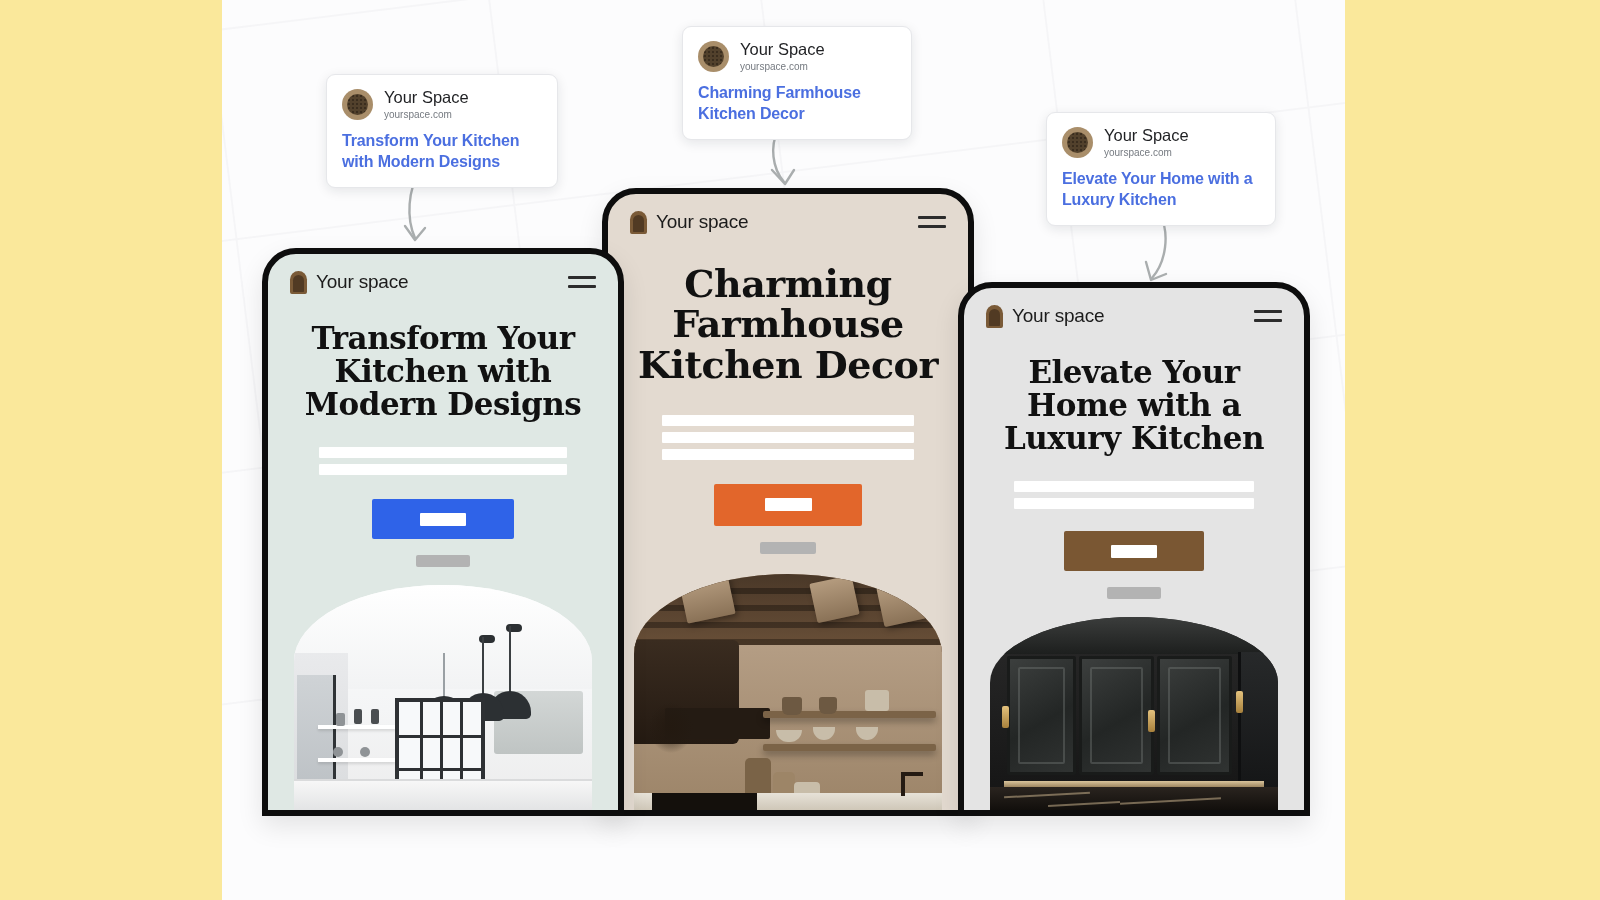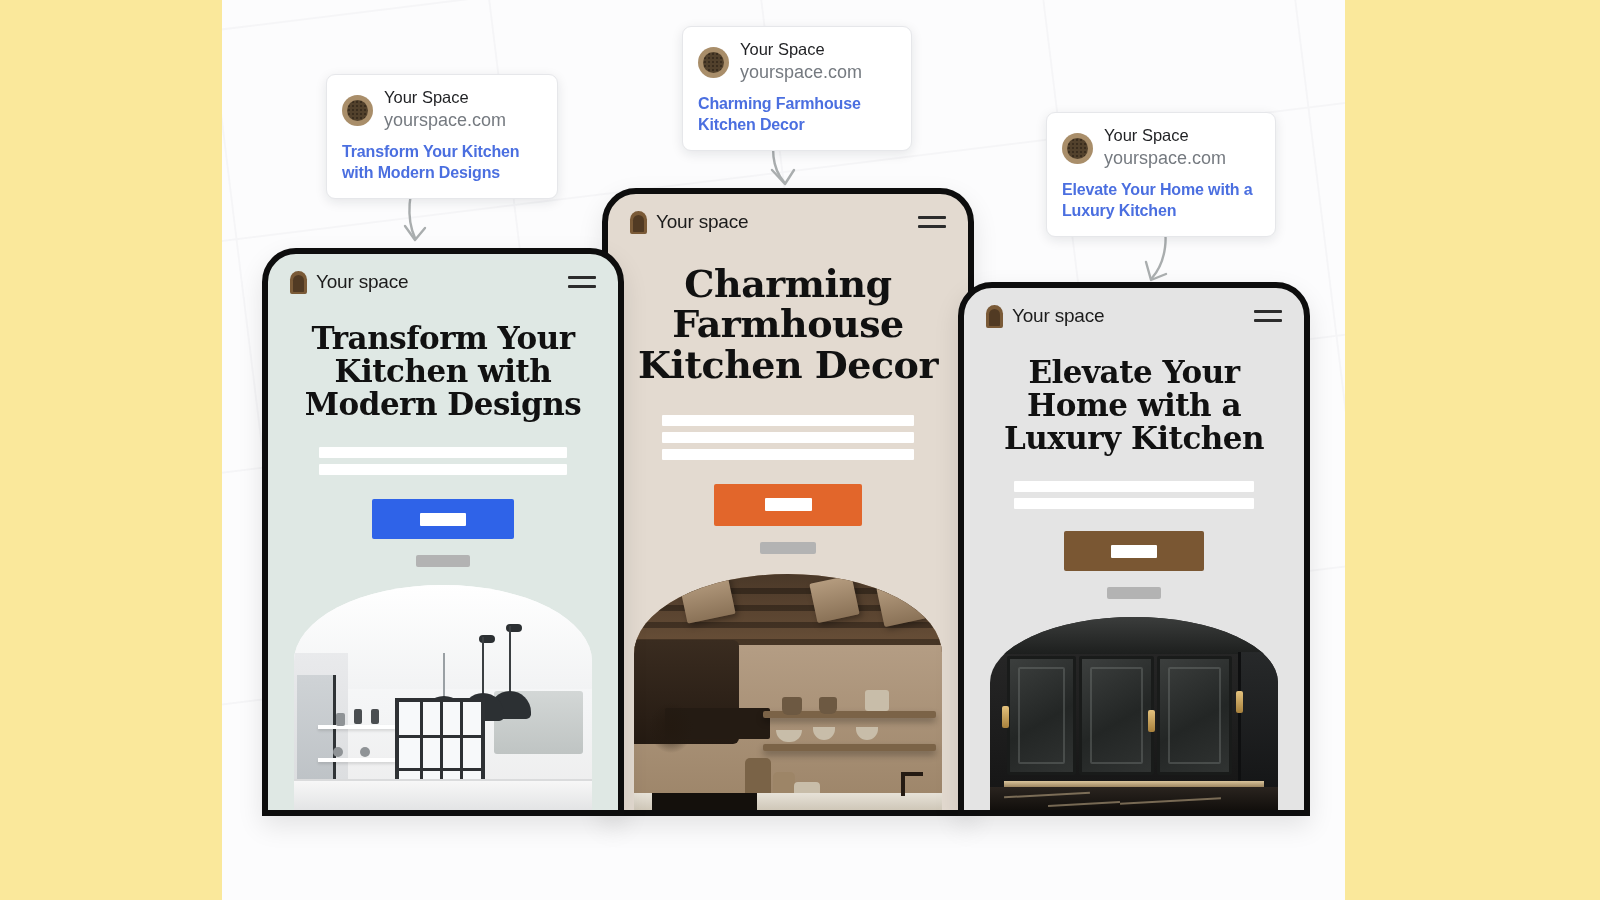--- a/index.html
+++ b/index.html
@@ -183,21 +183,21 @@
     width: 31px; height: 31px; border-radius: 50%;
     background: #a98e6a; position: relative; flex: 0 0 31px;
   }
   .avatar::after {
     content: ""; position: absolute; inset: 5px; border-radius: 50%;
     background: #52412c;
     background-image: radial-gradient(#3a2d1e 36%, transparent 37%);
     background-size: 4px 4px;
   }
   .co-name { font-size: 16.5px; color: #1f2023; line-height: 1.15; }
-  .co-url  { font-size: 18px; color: #757a80; line-height: 1.35; margin-top: 1px; }
+  .co-url  { font-size: 10px; color: #757a80; line-height: 1.35; margin-top: 1px; }
   .co-title {
     margin-top: 10px; font-size: 16px; font-weight: 700; line-height: 1.3;
     color: #4b6fe0; letter-spacing: -.15px;
   }
 
   
   .arrow { position: absolute; overflow: visible; }
   .arrow path, .arrow polyline { fill: none; stroke: #a9adae; stroke-width: 2.4; stroke-linecap: round; stroke-linejoin: round; }
 </style>
 </head>

